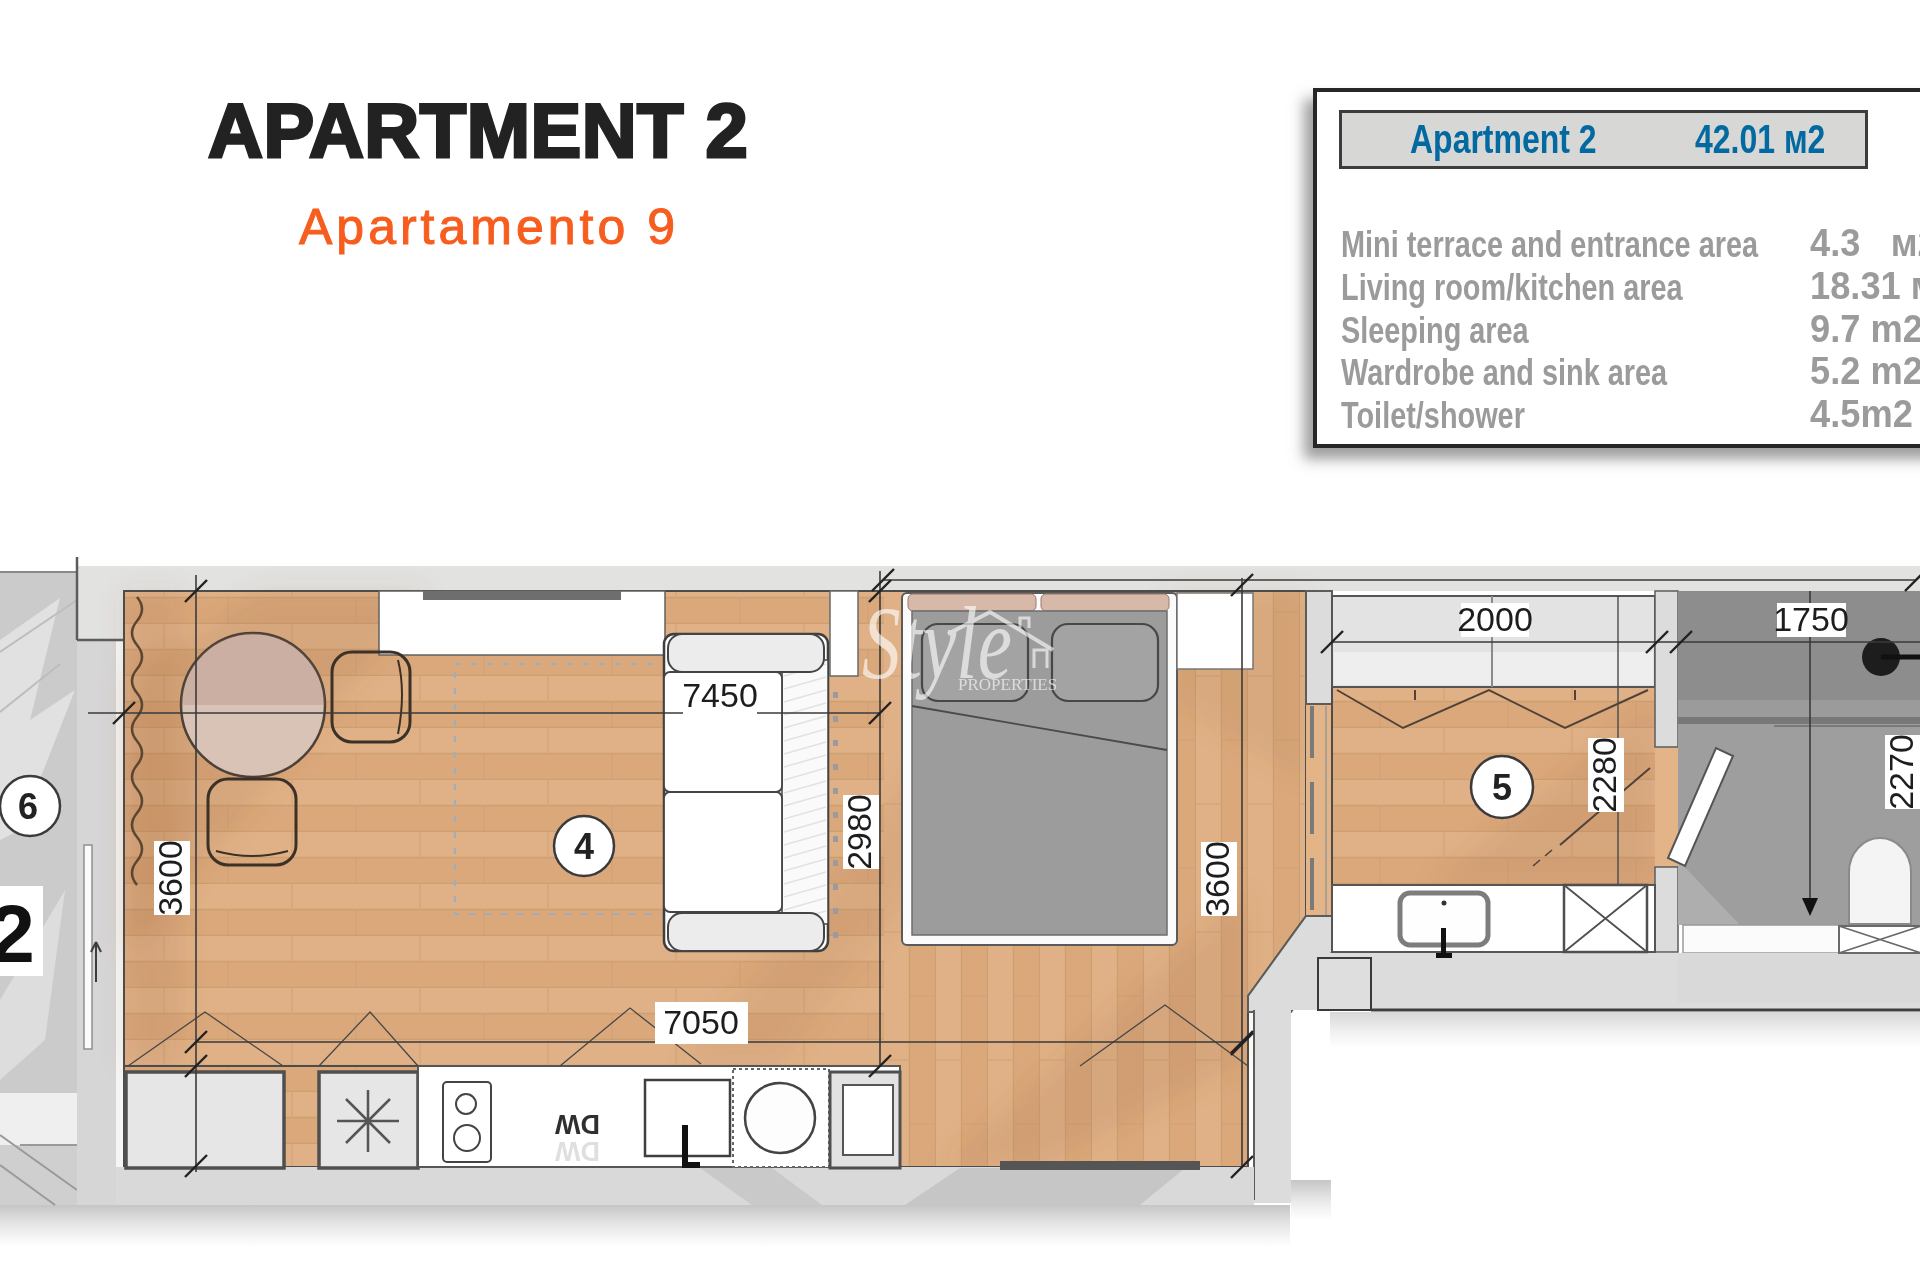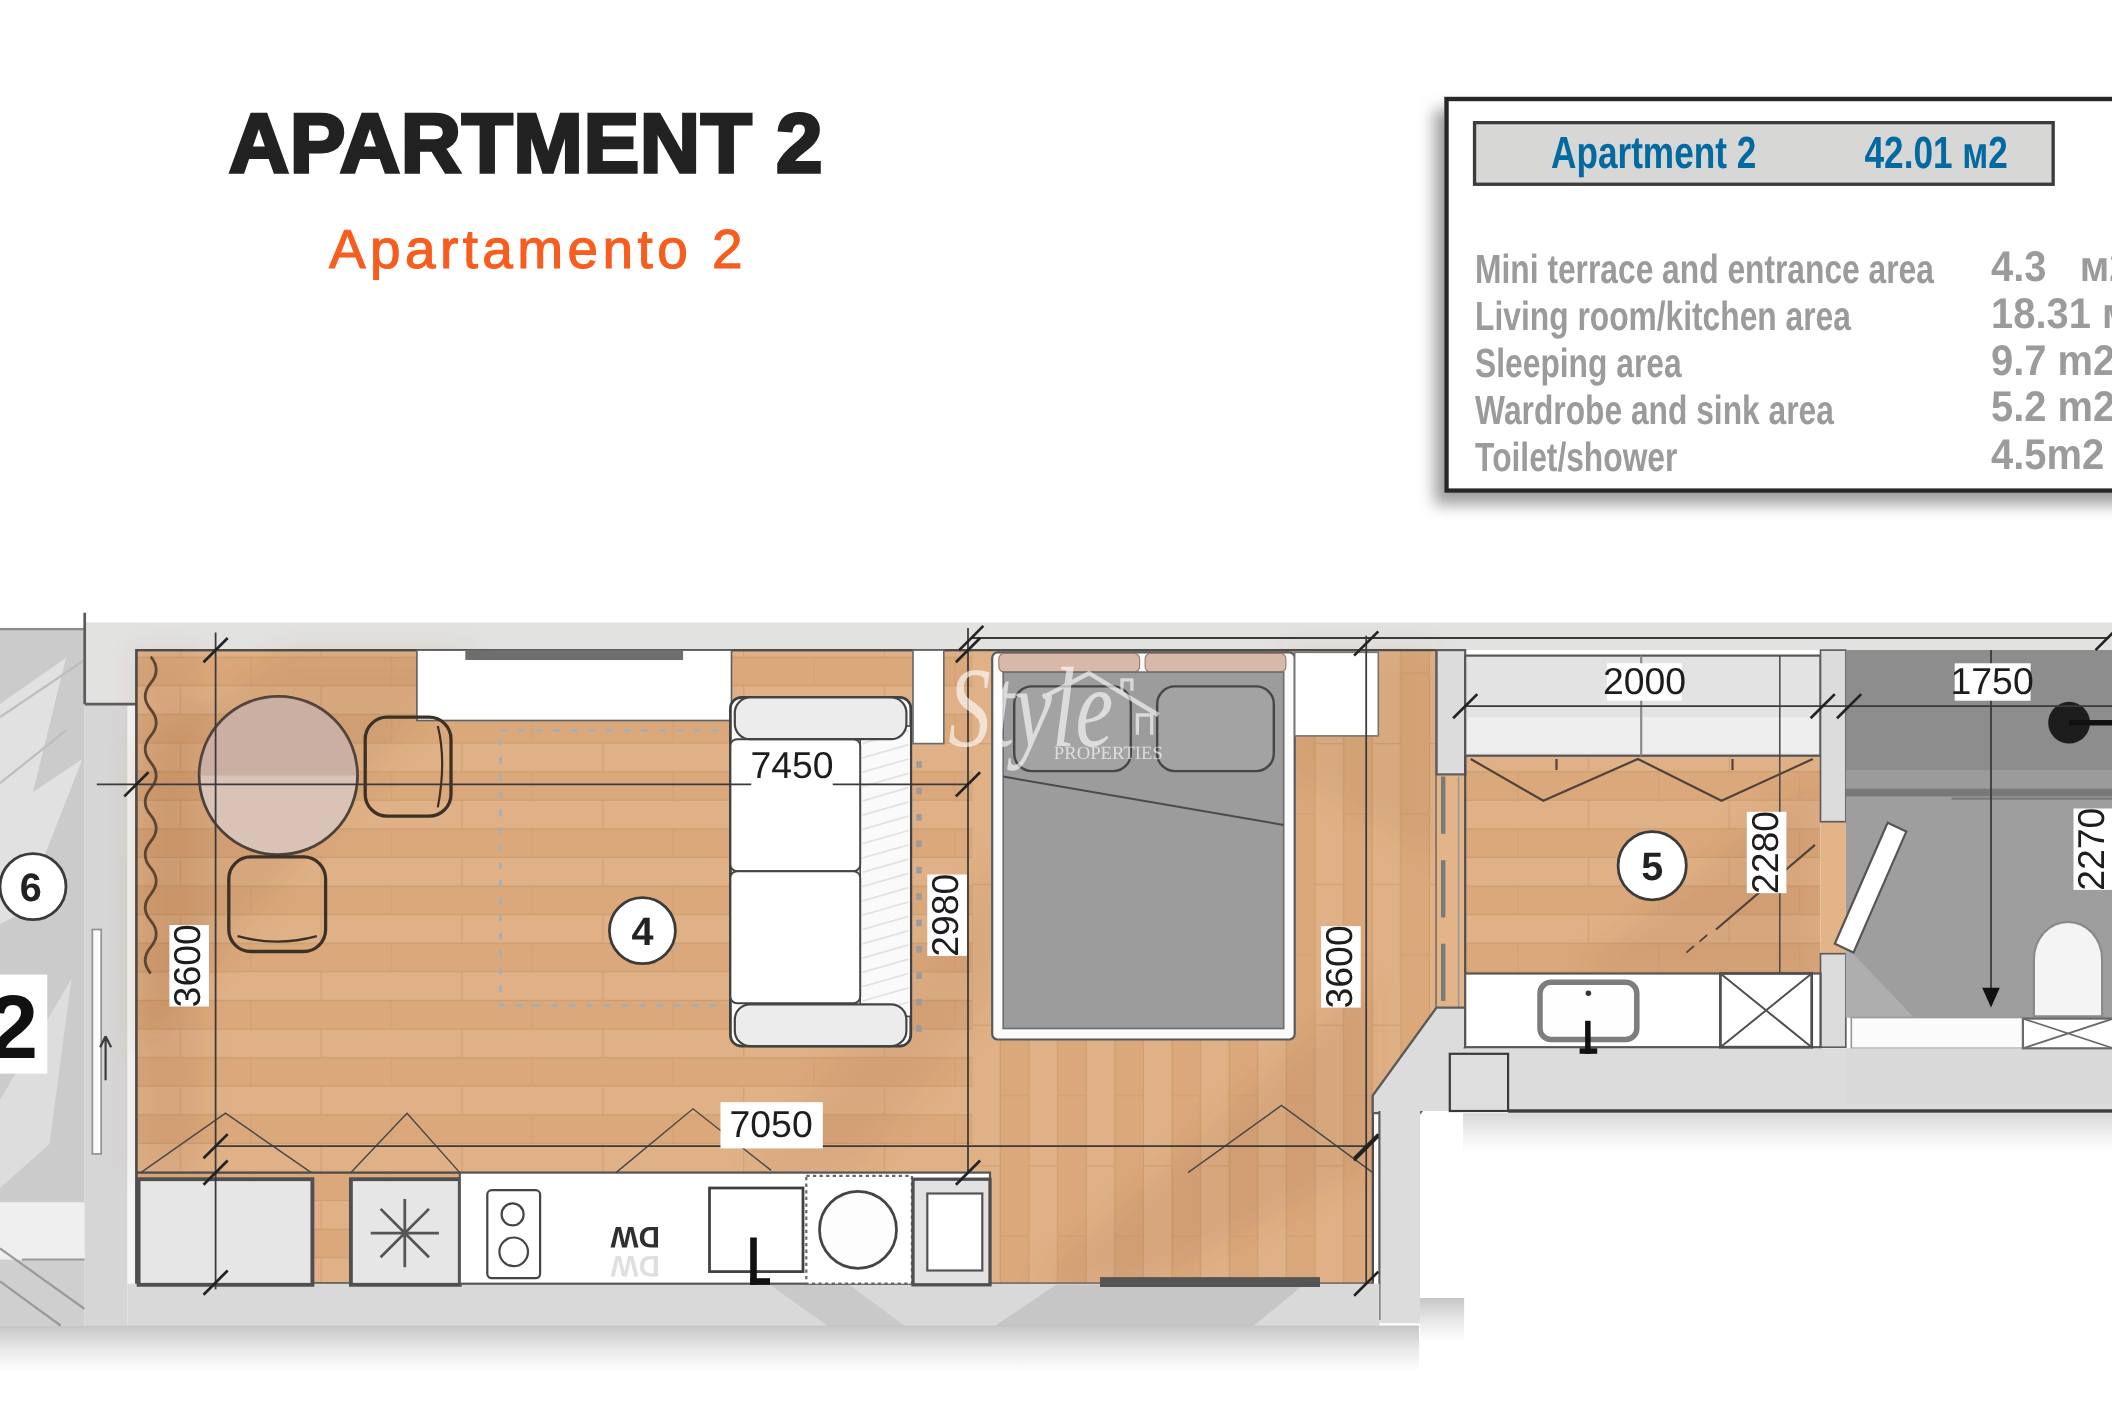--- a/index.html
+++ b/index.html
@@ -10,21 +10,21 @@
 #ibar{left:22px;top:18px;width:523px;height:53px;background:#d7d7d6;border:3px solid #3c3c3c;color:#0369a1;}
 .cond{display:inline-block;transform:scaleX(0.78);transform-origin:0 50%;white-space:nowrap;font-weight:bold;}
 #ibar .cond{font-size:41px;line-height:53px;}
 .row{position:absolute;left:24px;width:800px;height:43px;color:#9b9b9b;font-weight:bold;font-size:37px;line-height:43px;}
 .val{position:absolute;left:469px;top:-2px;}
 .vcond{display:inline-block;transform:scaleX(0.93);transform-origin:0 50%;white-space:nowrap;font-weight:bold;font-size:39px;}
 </style></head>
 <body>
 <div id="page">
 <div class="abs" id="h1">APARTMENT 2</div>
-<div class="abs" id="h2">Apartamento 2</div>
+<div class="abs" id="h2">Apartamento 9</div>
 
 <svg class="abs" style="left:0;top:0;filter:blur(0.55px)" width="1920" height="1280" viewBox="0 0 1920 1280">
 <defs>
 <pattern id="wh" width="128" height="52" patternUnits="userSpaceOnUse">
  <rect width="128" height="26" fill="#e0b186"></rect>
  <rect y="26" width="128" height="26" fill="#daa87b"></rect>
  <path d="M0 25.5 H128 M0 51.5 H128" stroke="#cda06f" stroke-width="1.3" fill="none"></path>
  <path d="M36 0 V26 M100 26 V52" stroke="#d0a174" stroke-width="1" fill="none"></path>
 </pattern>
 <pattern id="wv" width="52" height="128" patternUnits="userSpaceOnUse">

